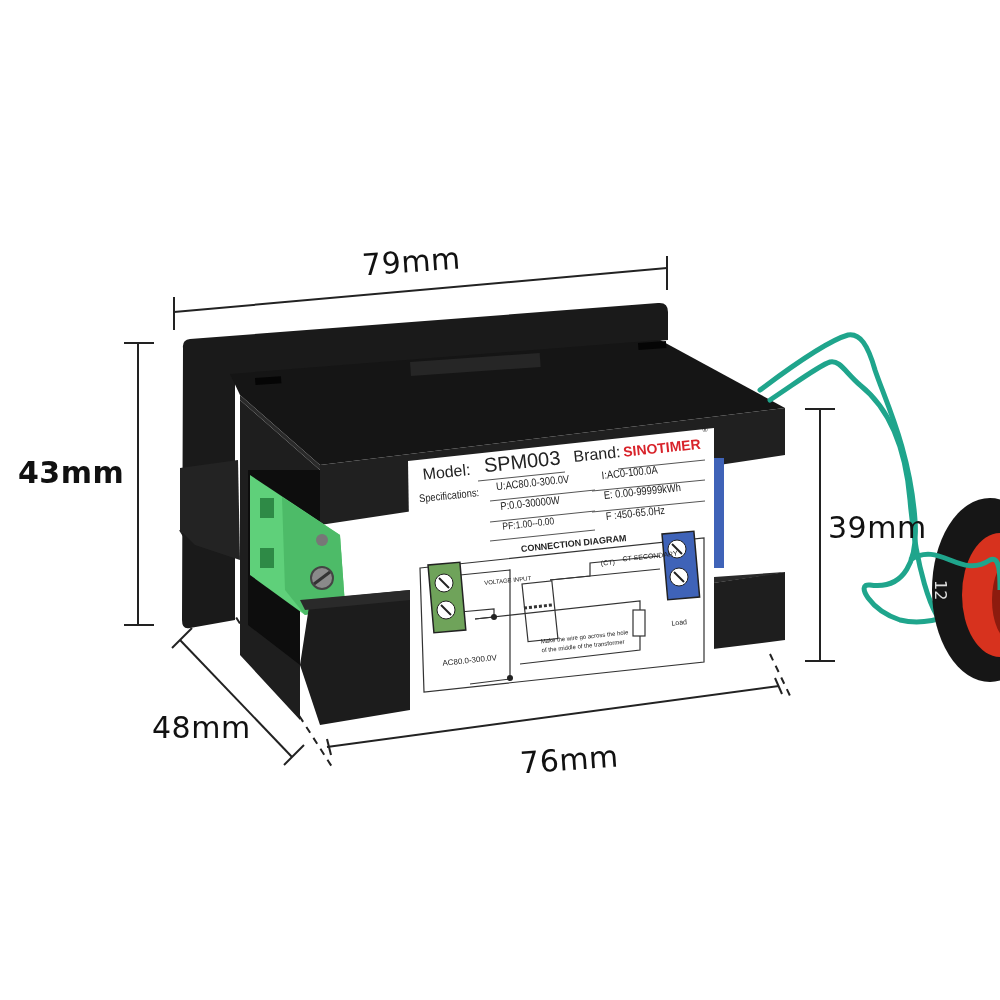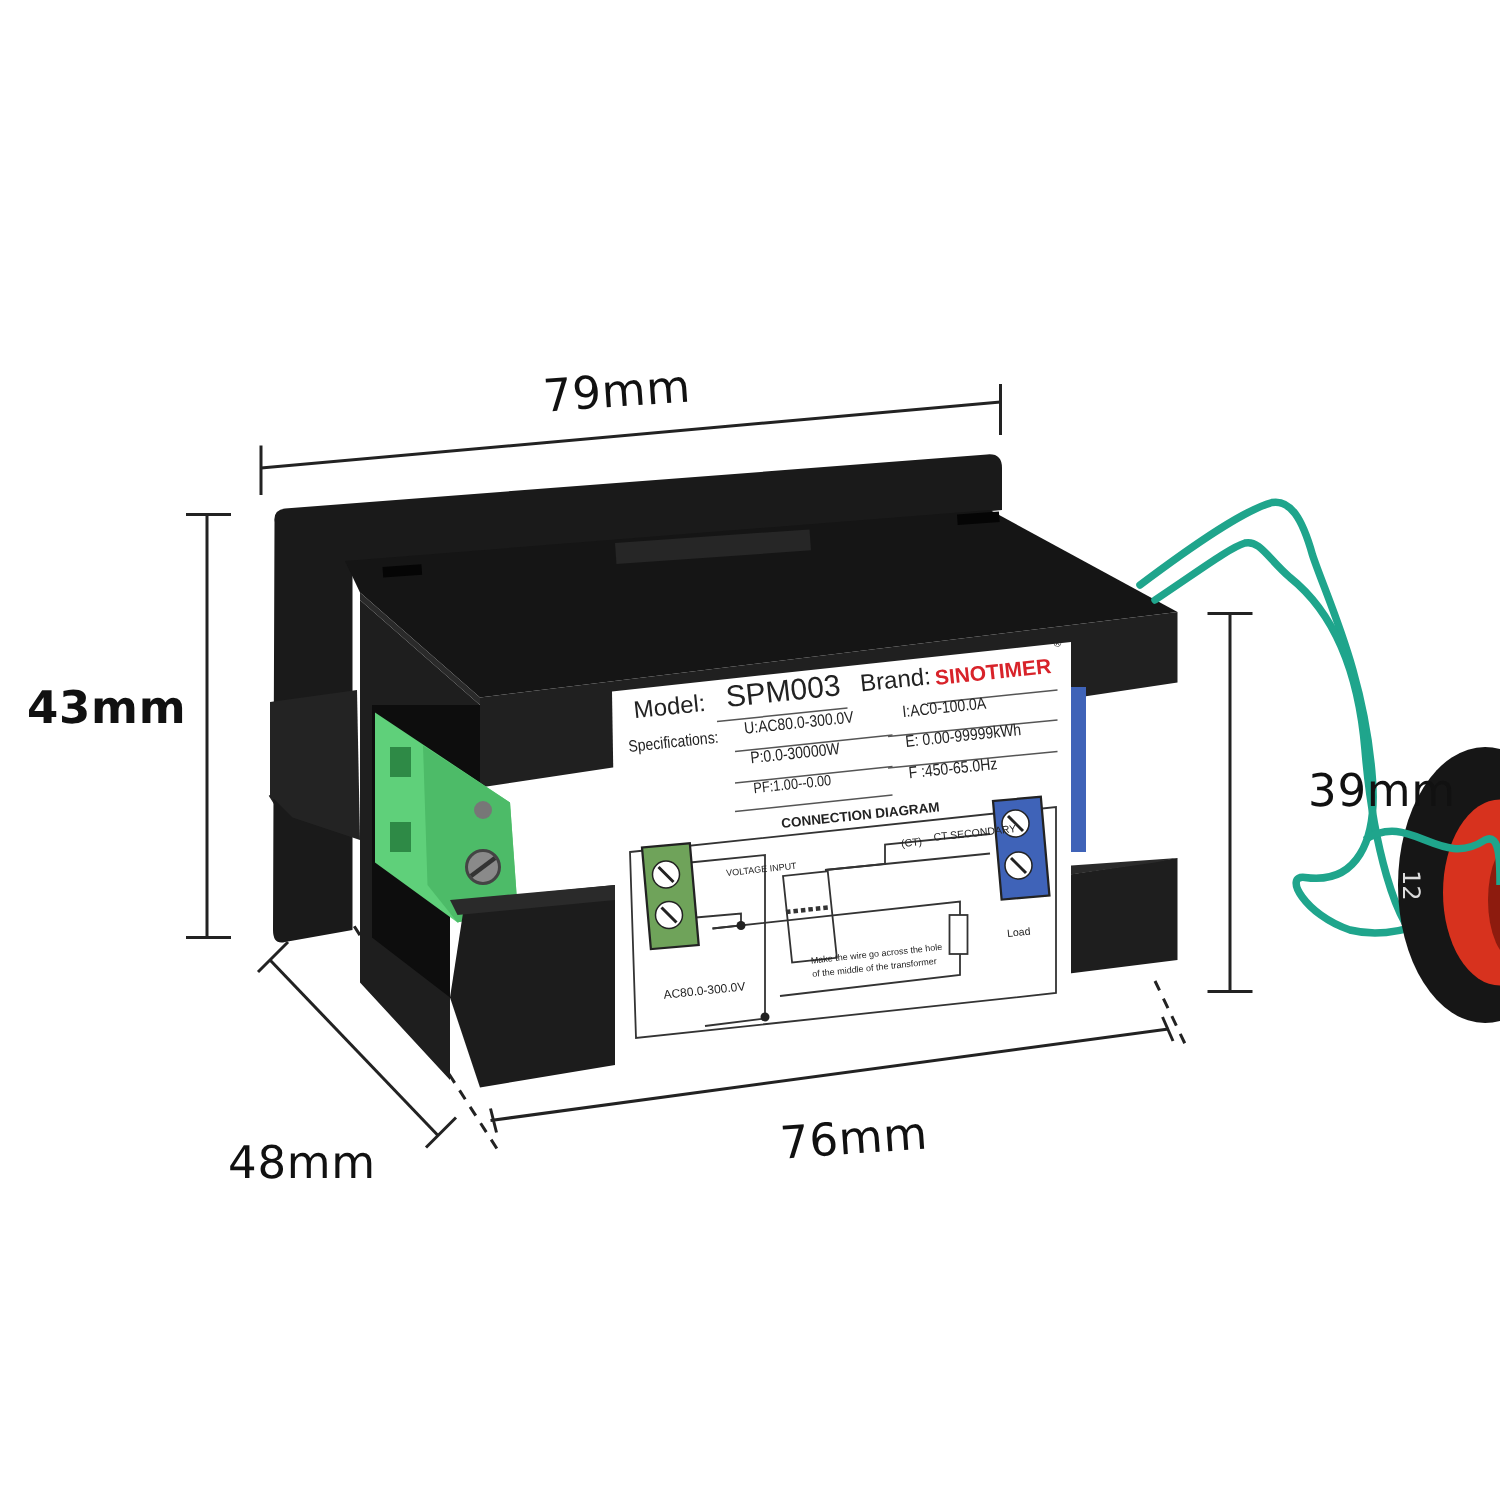--- a/index.html
+++ b/index.html
@@ -138,22 +138,22 @@
     <line x1="490" y1="501" x2="595" y2="490"></line>
     <line x1="592" y1="491" x2="705" y2="480"></line>
     <line x1="490" y1="522" x2="595" y2="511"></line>
     <line x1="592" y1="512" x2="705" y2="501"></line>
     <line x1="490" y1="541" x2="595" y2="530"></line>
   </g>
 </svg>
 
 <div class="dim-label" style="left:362px; top:244px; transform:rotate(-4deg);">79mm</div>
 <div class="dim-label" style="left:18px; top:455px;font-weight:bold;">43mm</div>
-<div class="dim-label" style="left:828px; top:510px;margin-left:44px;">39mm</div>
-<div class="dim-label" style="left:152px; top:710px;margin-top:48px;">48mm</div>
+<div class="dim-label" style="left:828px; top:510px;">39mm</div>
+<div class="dim-label" style="left:152px; top:710px;">48mm</div>
 <div class="dim-label" style="left:520px; top:742px; transform:rotate(-4deg);">76mm</div>
 
 <div class="label-card">
   <div style="position:absolute; left:420px; top:450px; transform:rotate(-6deg); transform-origin:left top;">
     <span class="lbl" style="left:0; top:16px; font-size:16px;">Model:</span>
     <span class="lbl" style="left:62px; top:11px; font-size:20px;">SPM003</span>
     <span class="lbl" style="left:152px; top:14px; font-size:16px;">Brand:</span>
     <span class="lbl brand" style="left:202px; top:15px; font-size:14px;">SINOTIMER</span>
     <span class="lbl" style="left:283px; top:6px; font-size:7px;">®</span>
 

